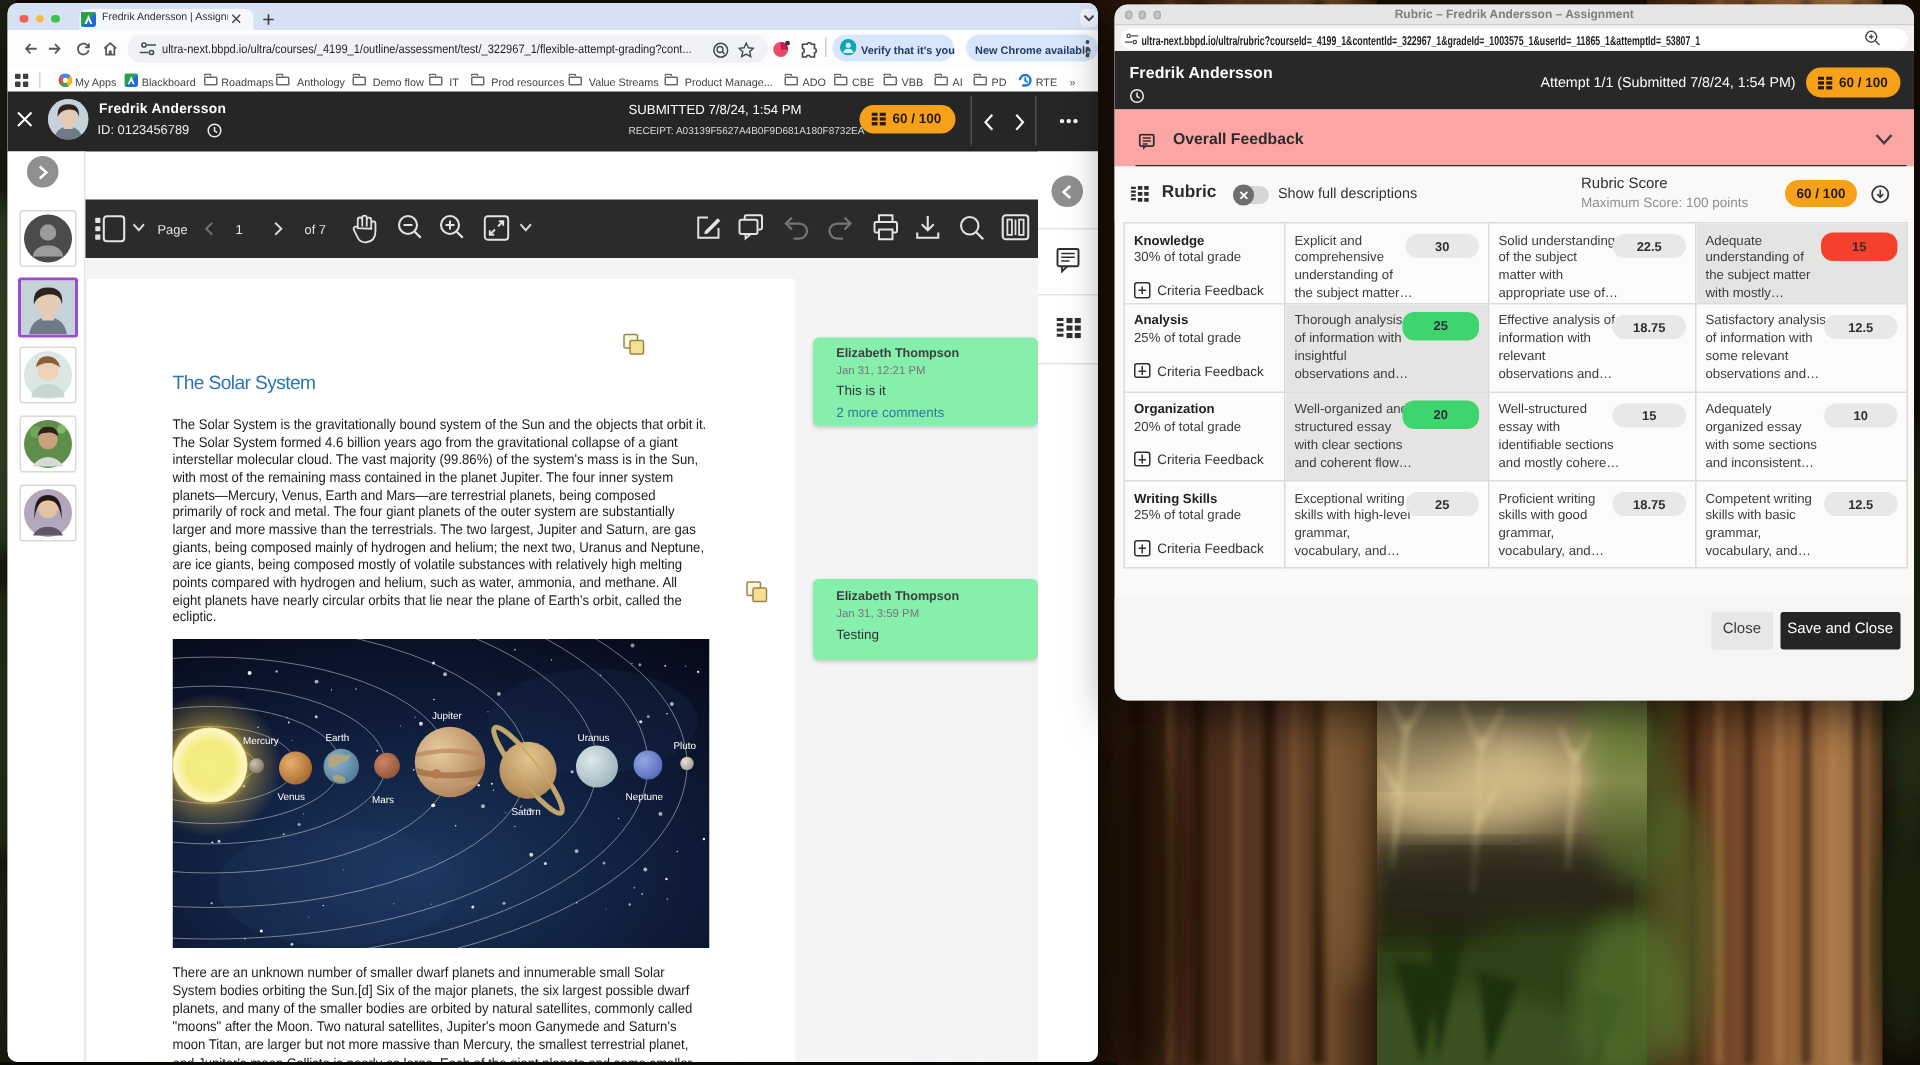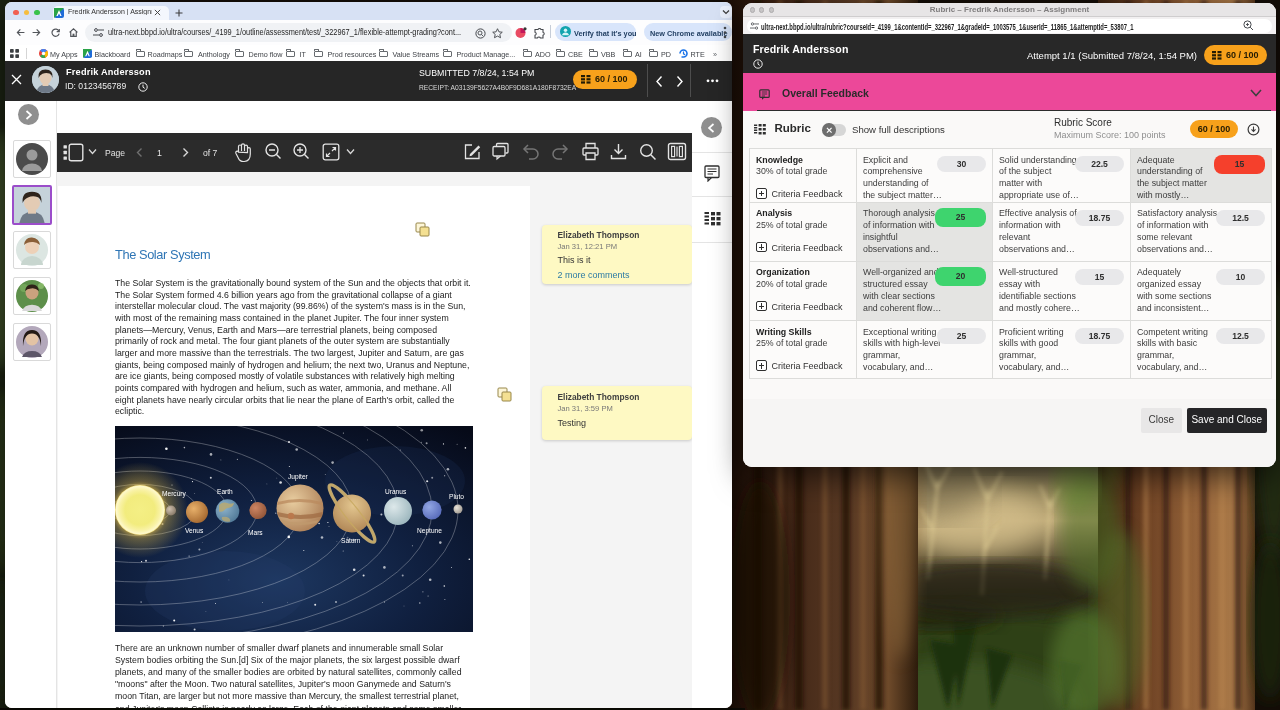--- a/index.html
+++ b/index.html
@@ -19,27 +19,27 @@
 .bheader { left:0; top:59px; width:727px; height:40px; background:#262626; color:#fff; }
 
 #rail { left:0; top:99px; width:52px; height:607px; background:#fff; border-right:1px solid #e4e4e4; }
 .acard { position:absolute; left:8px; width:38px; height:38px; background:#fff; border:1px solid #d9d9d9; border-radius:2px; }
 .tabrow { left:52px; top:99px; width:635px; height:32px; background:#fff; }
 #pdfbar { left:52px; top:131px; width:635px; height:39px; background:#2b2b2b; }
 #viewer { left:52px; top:170px; width:635px; height:536px; background:#f4f4f4; }
 #page { position:absolute; left:1px; top:14px; width:472px; height:522px; background:#fff; }
 #gutter { position:absolute; left:473px; top:0; width:162px; height:536px; background:#f4f4f4; }
 #rstrip { left:687px; top:99px; width:40px; height:607px; background:#fff; }
-.ccard { position:absolute; left:9.5px; width:150px; background:#fef9c3; border-radius:4px; box-shadow:0 1px 3px rgba(0,0,0,.18); }
+.ccard { position:absolute; left:9.5px; width:150px; background:#86efac; border-radius:4px; box-shadow:0 1px 3px rgba(0,0,0,.18); }
 
 #rwin { left:743px; top:3px; width:533px; height:464px; border-radius:9px; overflow:hidden; background:#faf9f8; box-shadow:0 10px 30px rgba(0,0,0,.6); }
 #rtitle { left:0; top:0; width:533px; height:14px; background:#e7e5e6; border-bottom:1px solid #cfcdce; text-align:center; font-size:8px; font-weight:bold; color:#7f7d7e; line-height:14.5px; }
 #rurl { left:0; top:14px; width:591px; height:16.5px; background:#f2f0f1; }
 #rhead { left:0; top:30.5px; width:533px; height:39.5px; background:#282828; color:#fff; }
-#ofrow { left:0; top:70px; width:533px; height:37.5px; background:#ec4899; }
+#ofrow { left:0; top:70px; width:533px; height:37.5px; background:#fca5a5; }
 #rubrow { left:0; top:107.5px; width:533px; height:37.5px; background:#faf9f8; }
 table#rt { position:absolute; left:6px; top:145px; width:522px; border-collapse:collapse; background:#fcfbfa; table-layout:fixed; }
 #rt td, #rt th { position:relative; border:1px solid #dcdcda; vertical-align:top; text-align:left; font-weight:normal; padding:5.5px 5px 0 6px; font-size:8.8px; line-height:11.8px; color:#3c3c3c; }
 #rt .sel { background:#e4e4e2; }
 .cbx { position:absolute; right:6px; top:5.5px; width:10px; height:10px; border-radius:2px; }
 .cbg { background:#1d7c39; }
 .cbg::after { content:""; position:absolute; left:2px; top:4.1px; width:6px; height:1.8px; background:#fff; }
 .cbe { background:#fff; border:1px solid #8a8a8a; }
 .cfb { margin-top:10px; font-size:9px; color:#333; }
 .cfi { display:inline-block; vertical-align:-2px; width:10.5px; height:10.5px; border:1px solid #2f2f2f; border-radius:2px; position:relative; margin-right:5px; background:#fff; }

